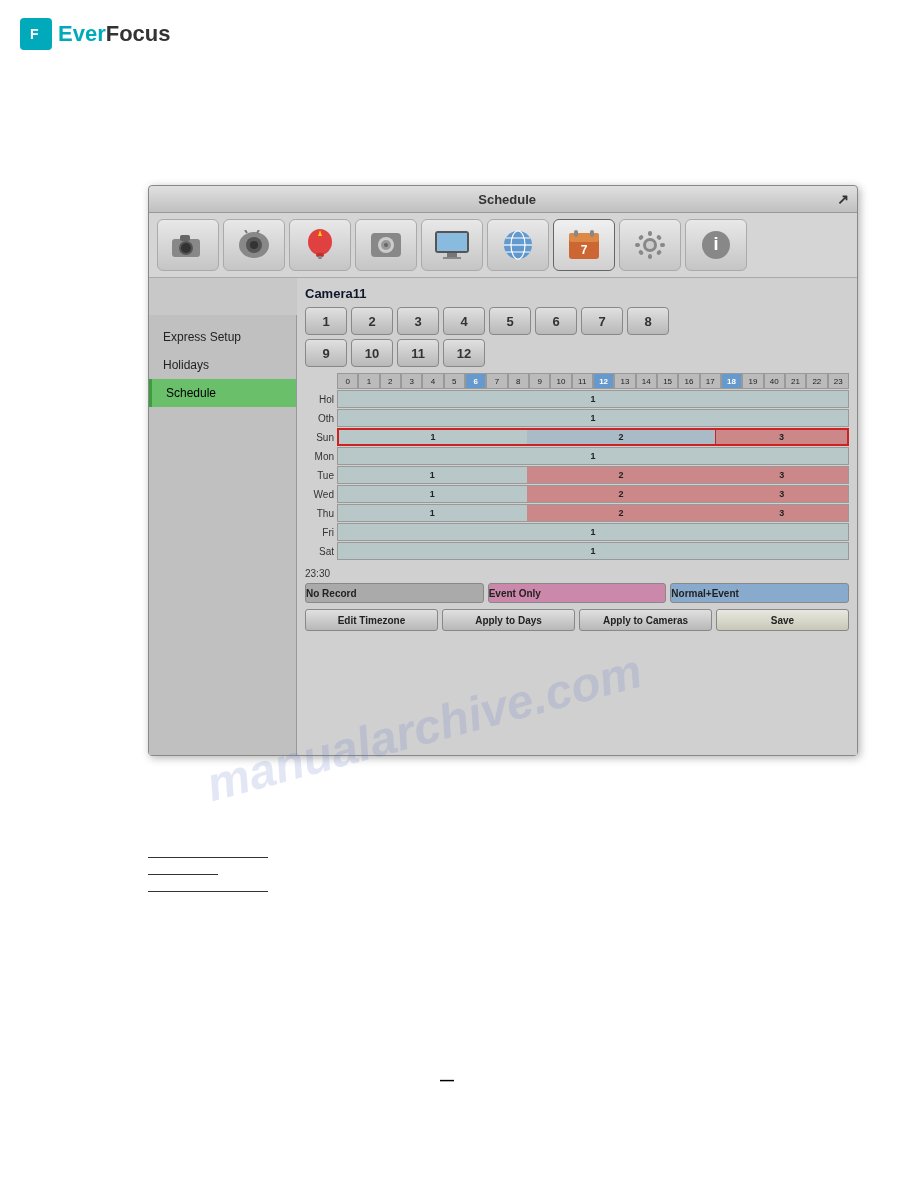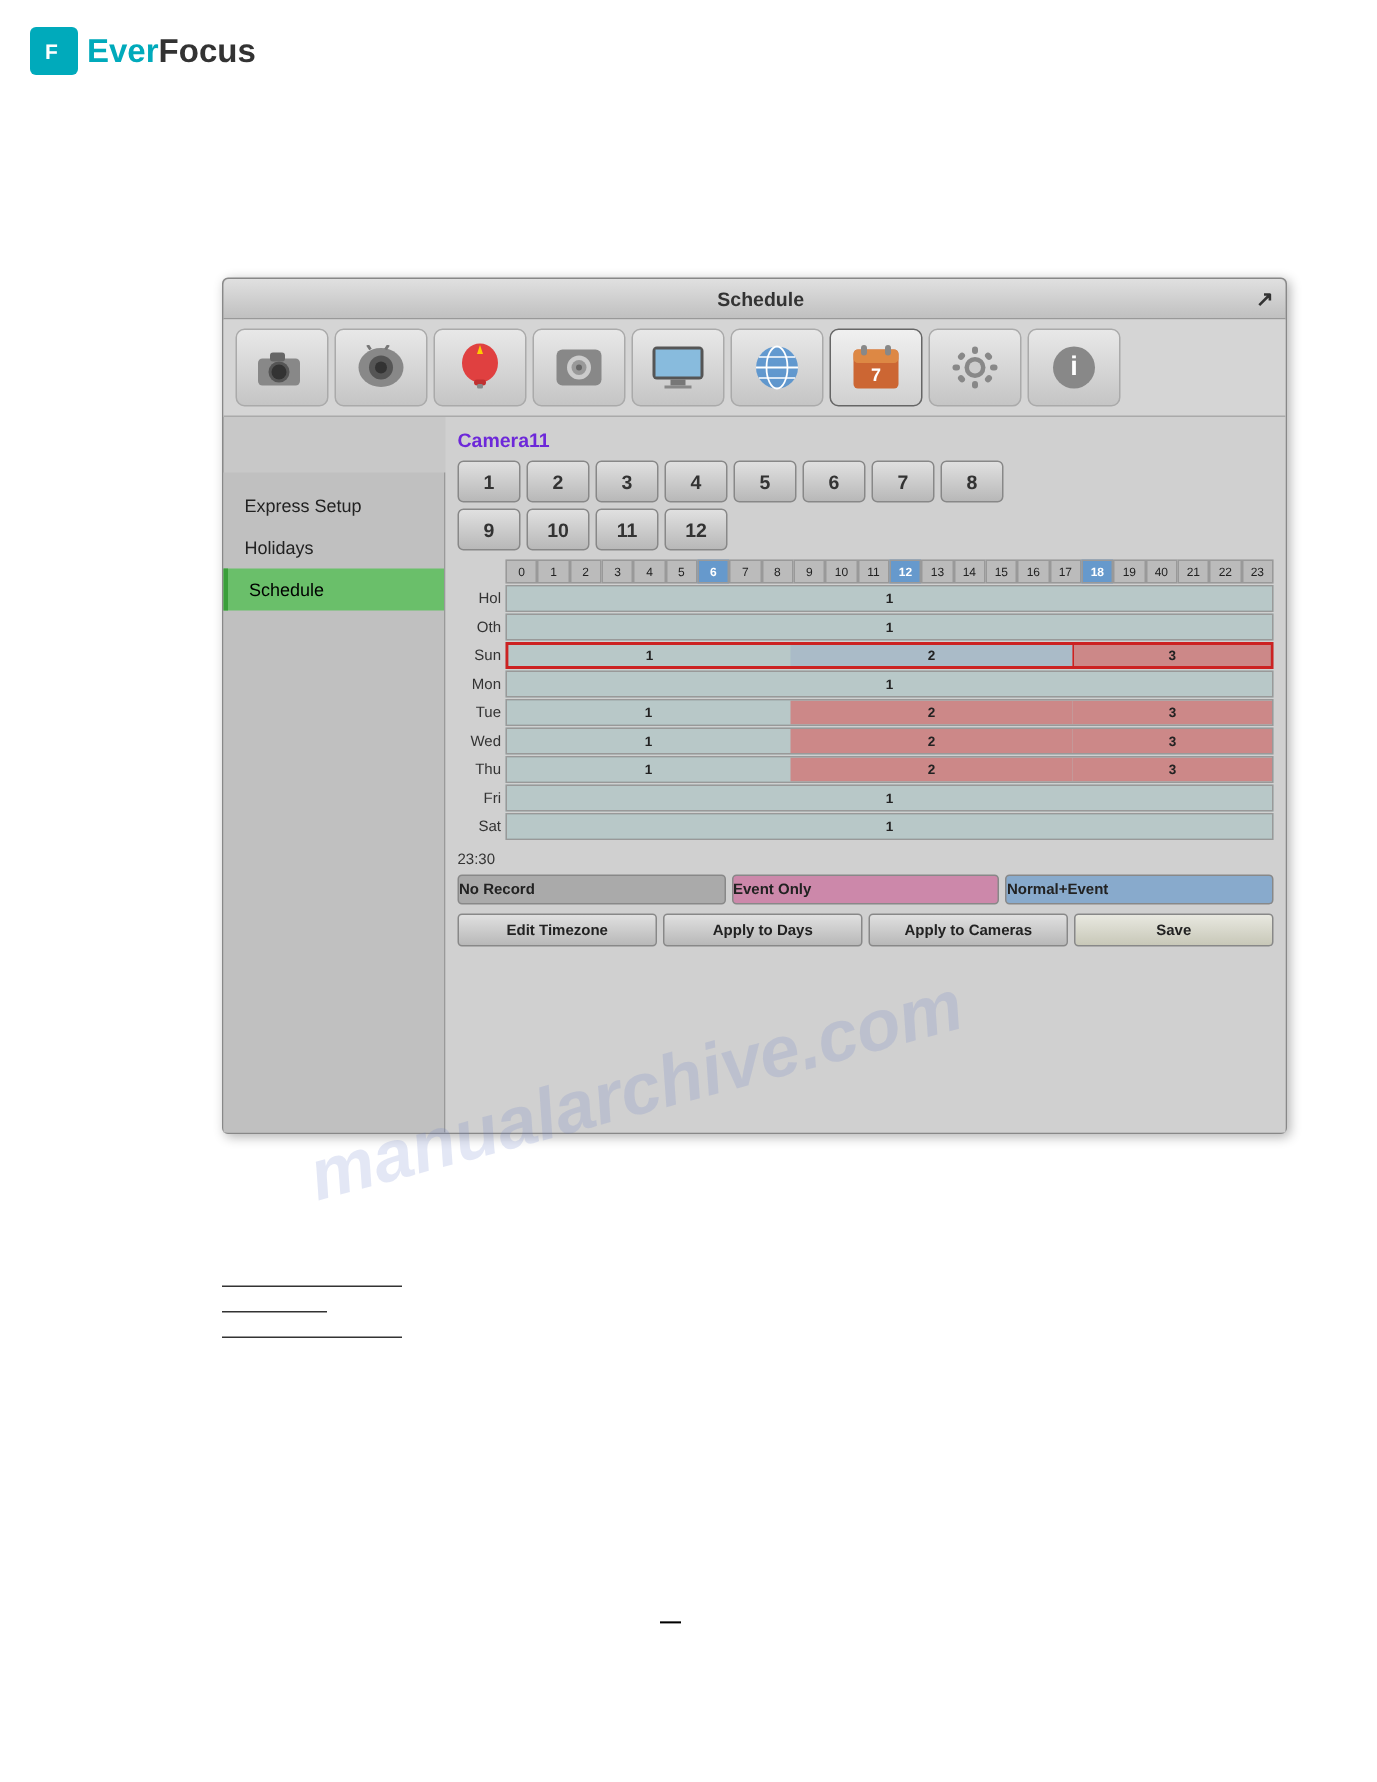--- a/index.html
+++ b/index.html
@@ -117,21 +117,21 @@
     
     .main-panel {
       flex: 1;
       padding: 8px;
       background: #d0d0d0;
     }
 
     .camera-label {
       font-size: 13px;
       font-weight: bold;
-      color: #6d28d9;
+      color: #0f172a;
       margin-bottom: 6px;
     }
 
     
     .camera-buttons {
       display: flex;
       gap: 4px;
       margin-bottom: 4px;
     }
     .cam-btn {

